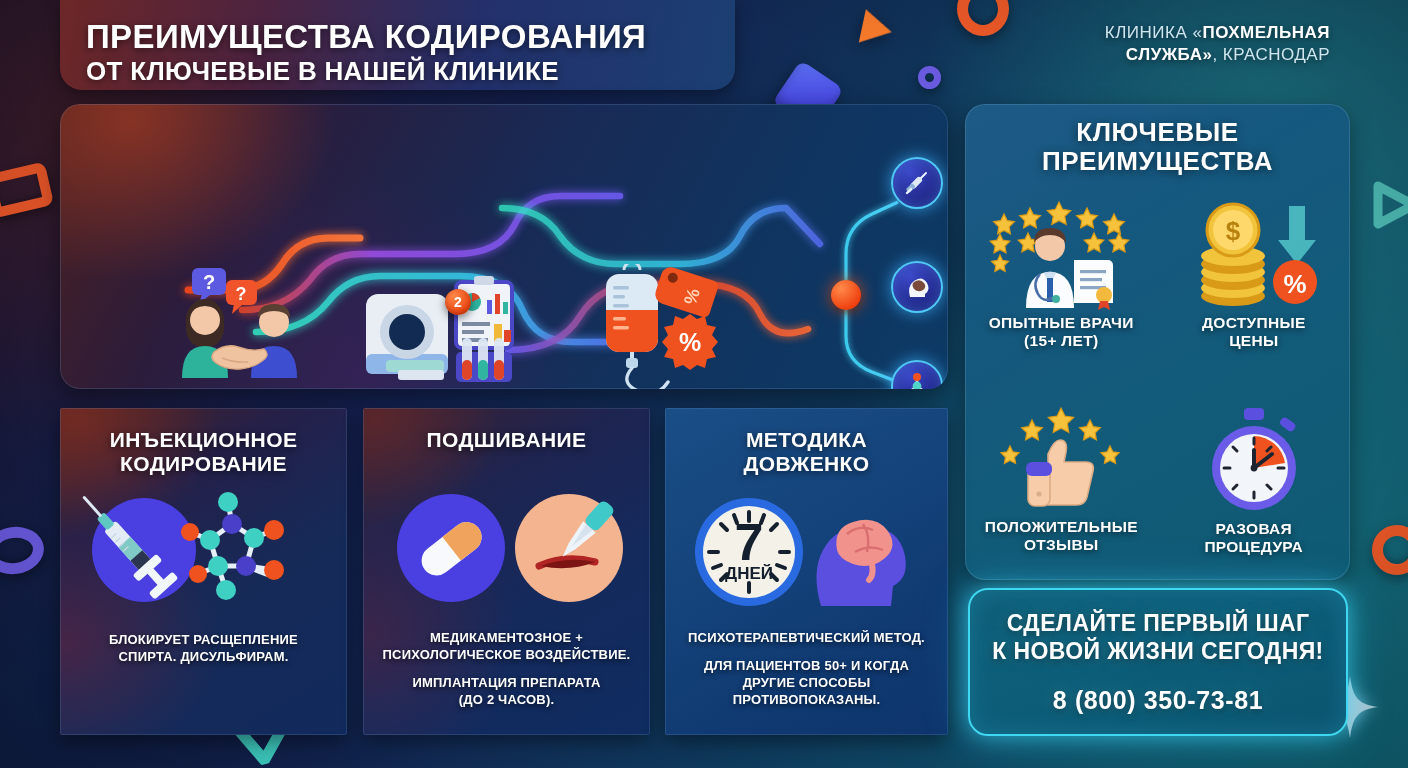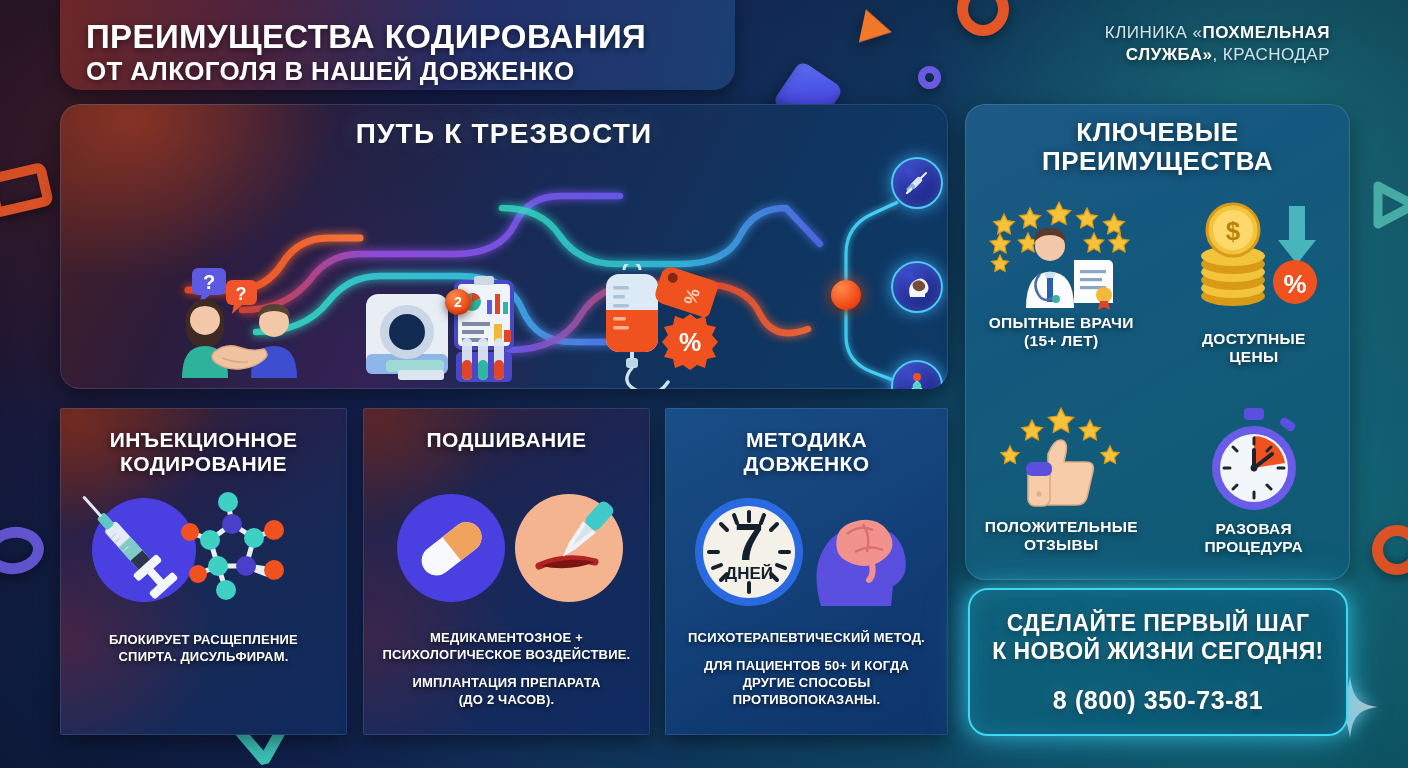--- a/index.html
+++ b/index.html
@@ -200,29 +200,28 @@
     <path d="M8 12 L60 24 L30 56 Z" fill="none" stroke="#3fd0c4" stroke-width="11" stroke-linejoin="round"></path>
   </svg>
 </div>
 <svg class="deco sparkle" style="left:1322px;top:676px;" width="56" height="62" viewBox="0 0 56 62">
   <path d="M28 0 C31 22 36 28 56 31 C36 34 31 40 28 62 C25 40 20 34 0 31 C20 28 25 22 28 0 Z" fill="#d4eefb" opacity=".92"></path>
 </svg>
 <div id="bgvig"></div>
 
 <div id="header">
   <div id="title1">ПРЕИМУЩЕСТВА КОДИРОВАНИЯ</div>
-  <div id="title2">ОТ АЛКОГОЛЯ В НАШЕЙ ДОВЖЕНКО</div>
+  <div id="title2">ОТ КЛЮЧЕВЫЕ В НАШЕЙ КЛИНИКЕ</div>
 </div>
 
 <div id="clinic">
   <span>КЛИНИКА «</span><b>ПОХМЕЛЬНАЯ СЛУЖБА»</b><span>, КРАСНОДАР</span>
 </div>
 
 <div id="journey">
-  <div id="journey-title">ПУТЬ К ТРЕЗВОСТИ</div>
 
   <svg width="888" height="285" style="position:absolute;inset:0;">
     <defs>
       <filter id="glow" x="-60%" y="-60%" width="220%" height="220%">
         <feGaussianBlur stdDeviation="5" result="b"></feGaussianBlur>
         <feMerge>
             <feMergeNode in="b"></feMergeNode>
             <feMergeNode in="SourceGraphic"></feMergeNode>
           </feMerge>
       </filter>
@@ -429,21 +428,21 @@
         <ellipse cx="44" cy="64" rx="32" ry="10" fill="#d99a17"></ellipse>
         <ellipse cx="44" cy="56" rx="32" ry="10" fill="#f2c43c"></ellipse>
         <circle cx="44" cy="30" r="26" fill="#f2c43c" stroke="#d99a17" stroke-width="3"></circle>
         <circle cx="44" cy="30" r="20" fill="#ffd86b"></circle>
         <text x="44" y="40" font-size="26" font-weight="bold" fill="#b9820f" text-anchor="middle" font-family="Liberation Sans, sans-serif">$</text>
       </g>
       <path d="M100 6 h16 v34 h11 l-19 24 -19 -24 h11z" fill="#4fbfc4" opacity=".9"></path>
       <circle cx="106" cy="82" r="22" fill="#f0521f"></circle>
       <text x="106" y="93" font-size="26" font-weight="bold" fill="#fff" text-anchor="middle" font-family="Liberation Sans, sans-serif">%</text>
     </svg>
-    <div class="ben-label" style="margin-top:20px;">ДОСТУПНЫЕ<br>ЦЕНЫ</div>
+    <div class="ben-label" style="margin-top:4px;">ДОСТУПНЫЕ<br>ЦЕНЫ</div>
   </div>
 
   <div class="ben-cell" style="left:0;top:302px;">
     <svg width="150" height="110" viewBox="0 0 150 110" style="margin:0 auto;display:block">
       <g fill="#f6c23c" stroke="#d99a17" stroke-width="1.2">
         <path d="M46 14 l3.2 6.6 7.2 1 -5.2 5.1 1.2 7.2 -6.4 -3.4 -6.4 3.4 1.2 -7.2 -5.2 -5.1 7.2 -1z"></path>
         <path d="M75 2 l3.9 8 8.8 1.3 -6.4 6.2 1.5 8.8 -7.8 -4.1 -7.8 4.1 1.5 -8.8 -6.4 -6.2 8.8 -1.3z"></path>
         <path d="M104 14 l3.2 6.6 7.2 1 -5.2 5.1 1.2 7.2 -6.4 -3.4 -6.4 3.4 1.2 -7.2 -5.2 -5.1 7.2 -1z"></path>
         <path d="M24 40 l2.8 5.8 6.3 .9 -4.6 4.5 1.1 6.3 -5.6 -3 -5.6 3 1.1 -6.3 -4.6 -4.5 6.3 -.9z"></path>
         <path d="M124 40 l2.8 5.8 6.3 .9 -4.6 4.5 1.1 6.3 -5.6 -3 -5.6 3 1.1 -6.3 -4.6 -4.5 6.3 -.9z"></path>

